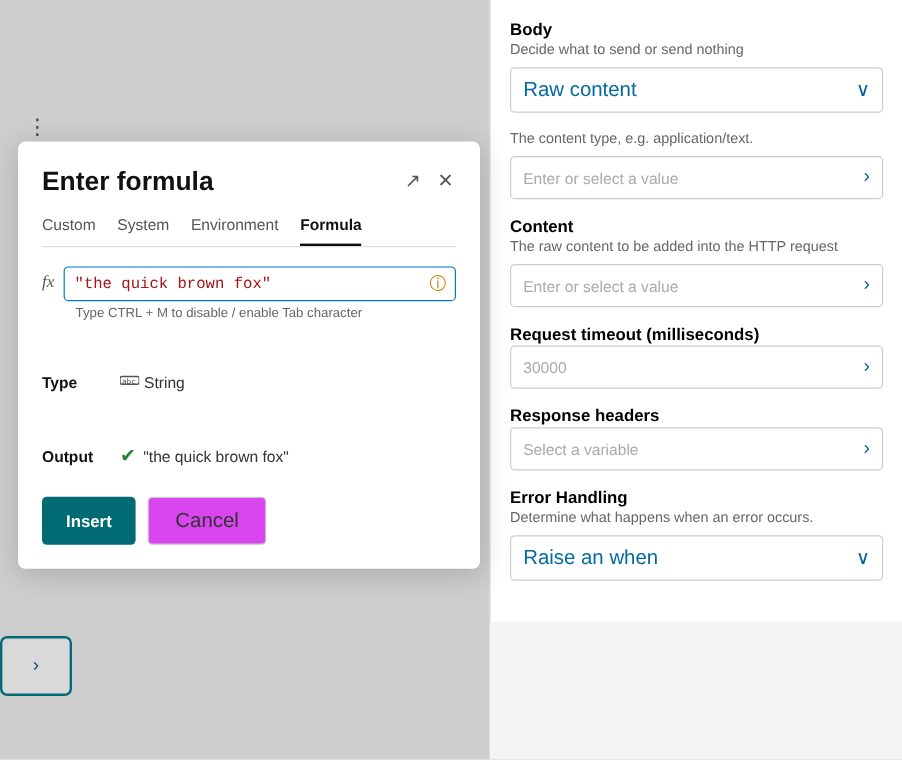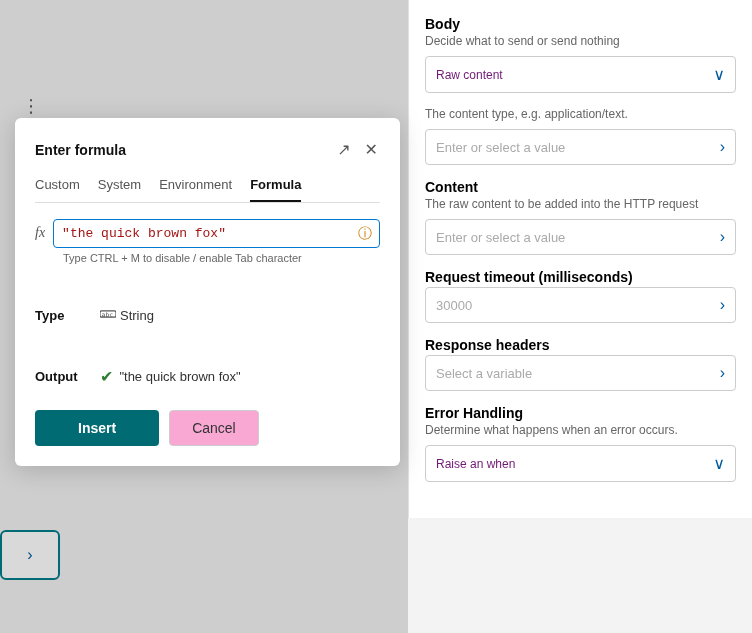--- a/index.html
+++ b/index.html
@@ -45,22 +45,22 @@
       justify-content: space-between;
       border: 1px solid #ccc;
       border-radius: 4px;
       padding: 8px 10px;
       background: #fff;
       cursor: pointer;
       margin-bottom: 14px;
     }
 
     .dropdown-field span {
-      font-size: 12px;
-      color: #701a75;
+      font-size: 17px;
+      color: #0369a1;
     }
 
     .dropdown-field .chevron {
       color: #005a9e;
       font-size: 16px;
     }
 
     .input-field {
       display: flex;
       align-items: center;
@@ -145,21 +145,21 @@
     }
 
     .modal-header {
       display: flex;
       align-items: center;
       justify-content: space-between;
       margin-bottom: 16px;
     }
 
     .modal-title {
-      font-size: 14px;
+      font-size: 22px;
       font-weight: 600;
       color: #111;
     }
 
     .modal-icons {
       display: flex;
       gap: 10px;
       align-items: center;
     }
 
@@ -292,33 +292,33 @@
       gap: 10px;
       margin-top: 24px;
       justify-content: flex-start;
     }
 
     .btn-insert {
       background: #006b73;
       color: #fff;
       border: none;
       border-radius: 4px;
-      padding: 9px 43px;
+      padding: 9px 20px;
       font-size: 14px;
       font-weight: 600;
       cursor: pointer;
     }
 
     .btn-cancel {
-      background: #f9a8d4;
+      background: #d946ef;
       color: #333;
       border: 1.5px solid #ccc;
       border-radius: 4px;
       padding: 9px 22px;
-      font-size: 14px;
+      font-size: 17px;
       cursor: pointer;
     }
 
     
     .right-panel::-webkit-scrollbar { width: 4px; }
     .right-panel::-webkit-scrollbar-thumb { background: #ccc; }
   </style>
 </head>
 <body>
 

